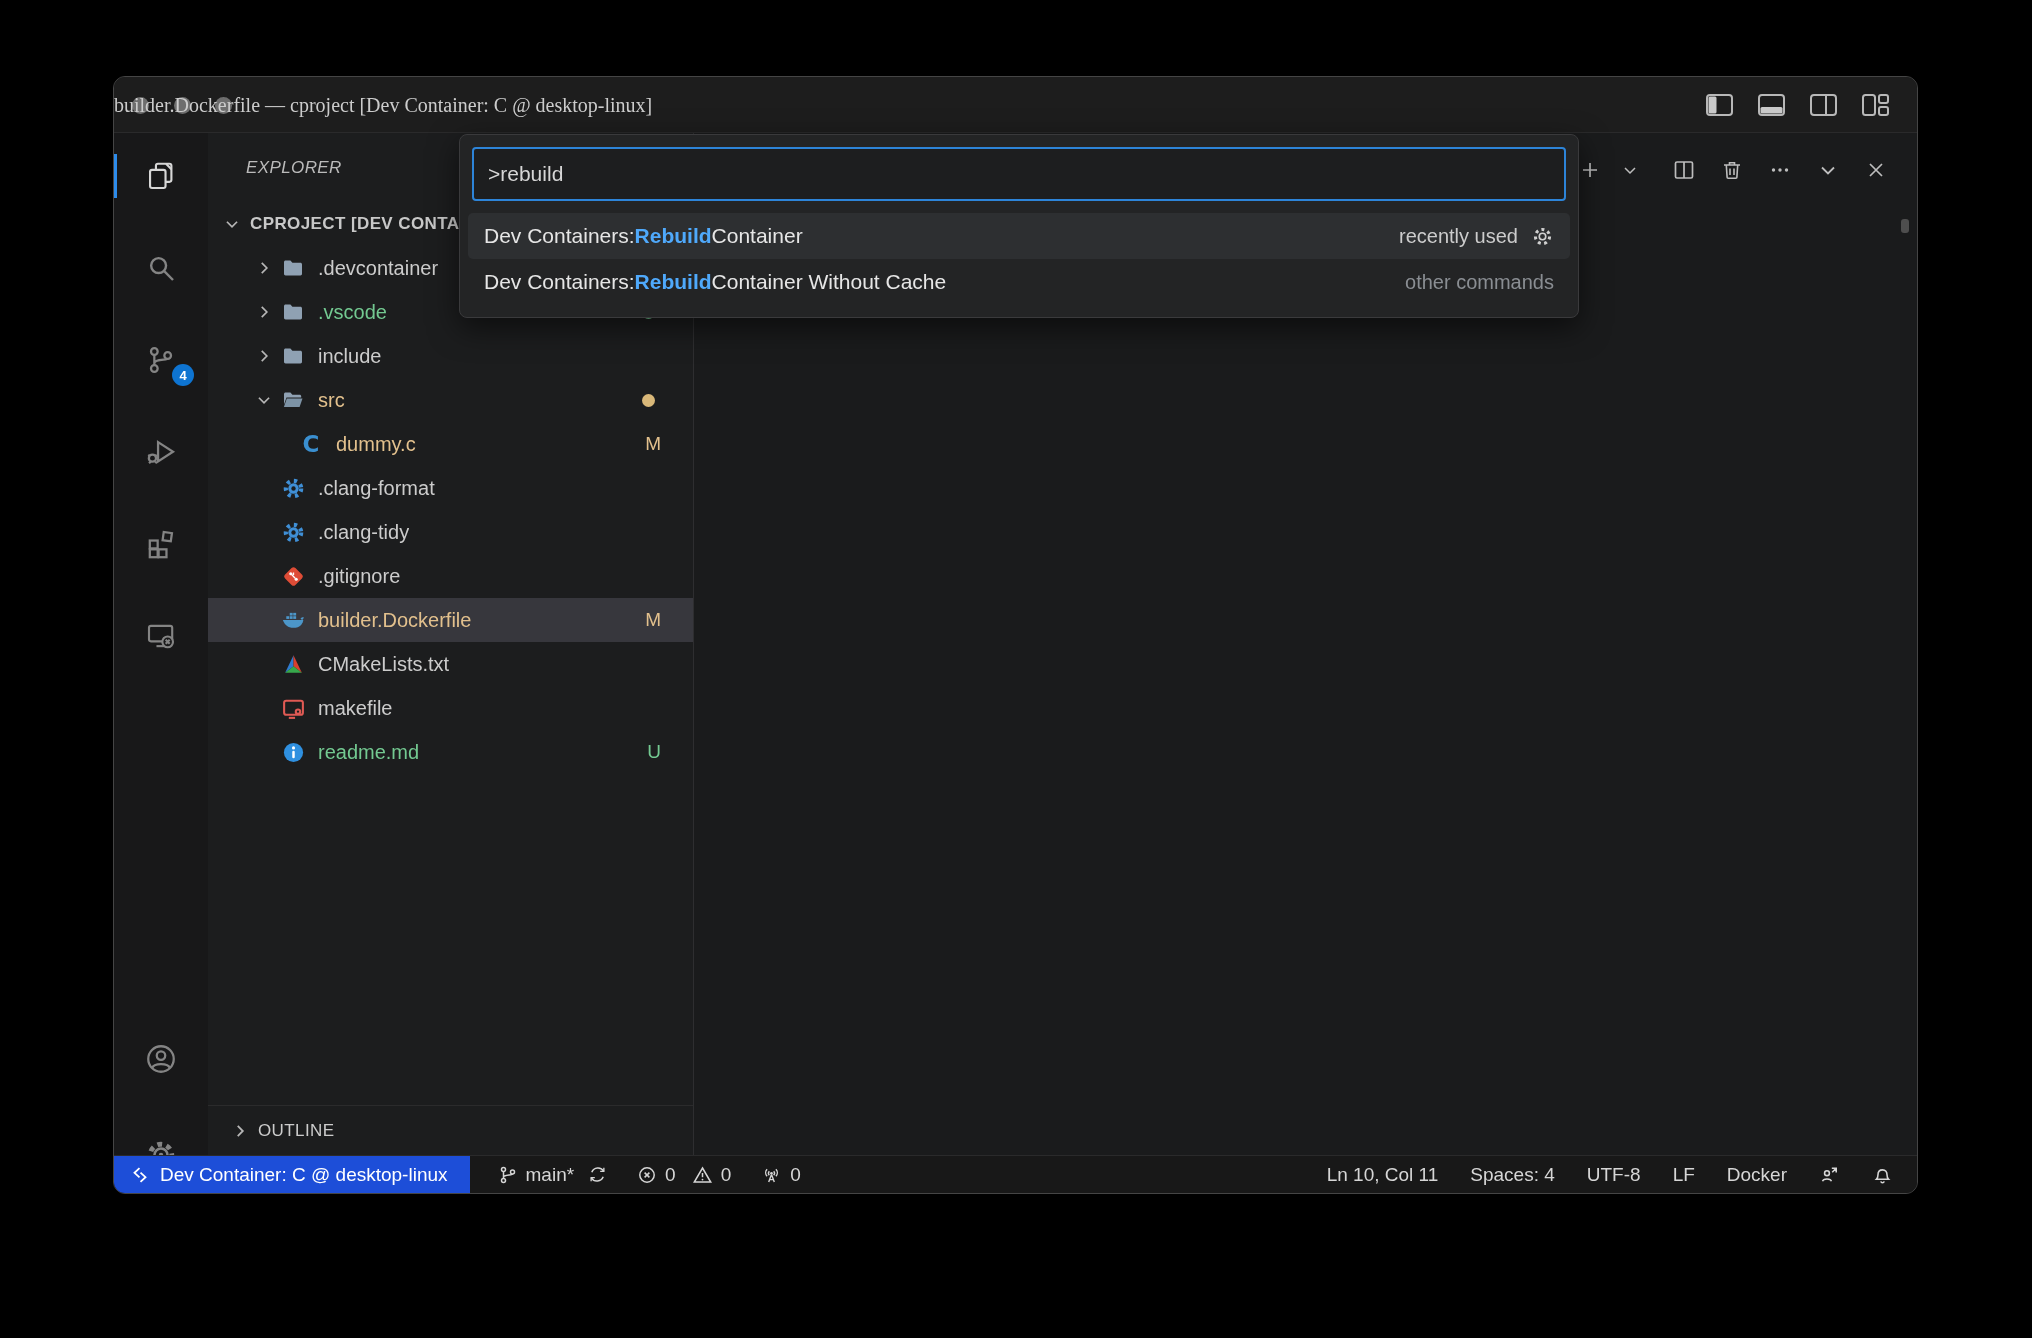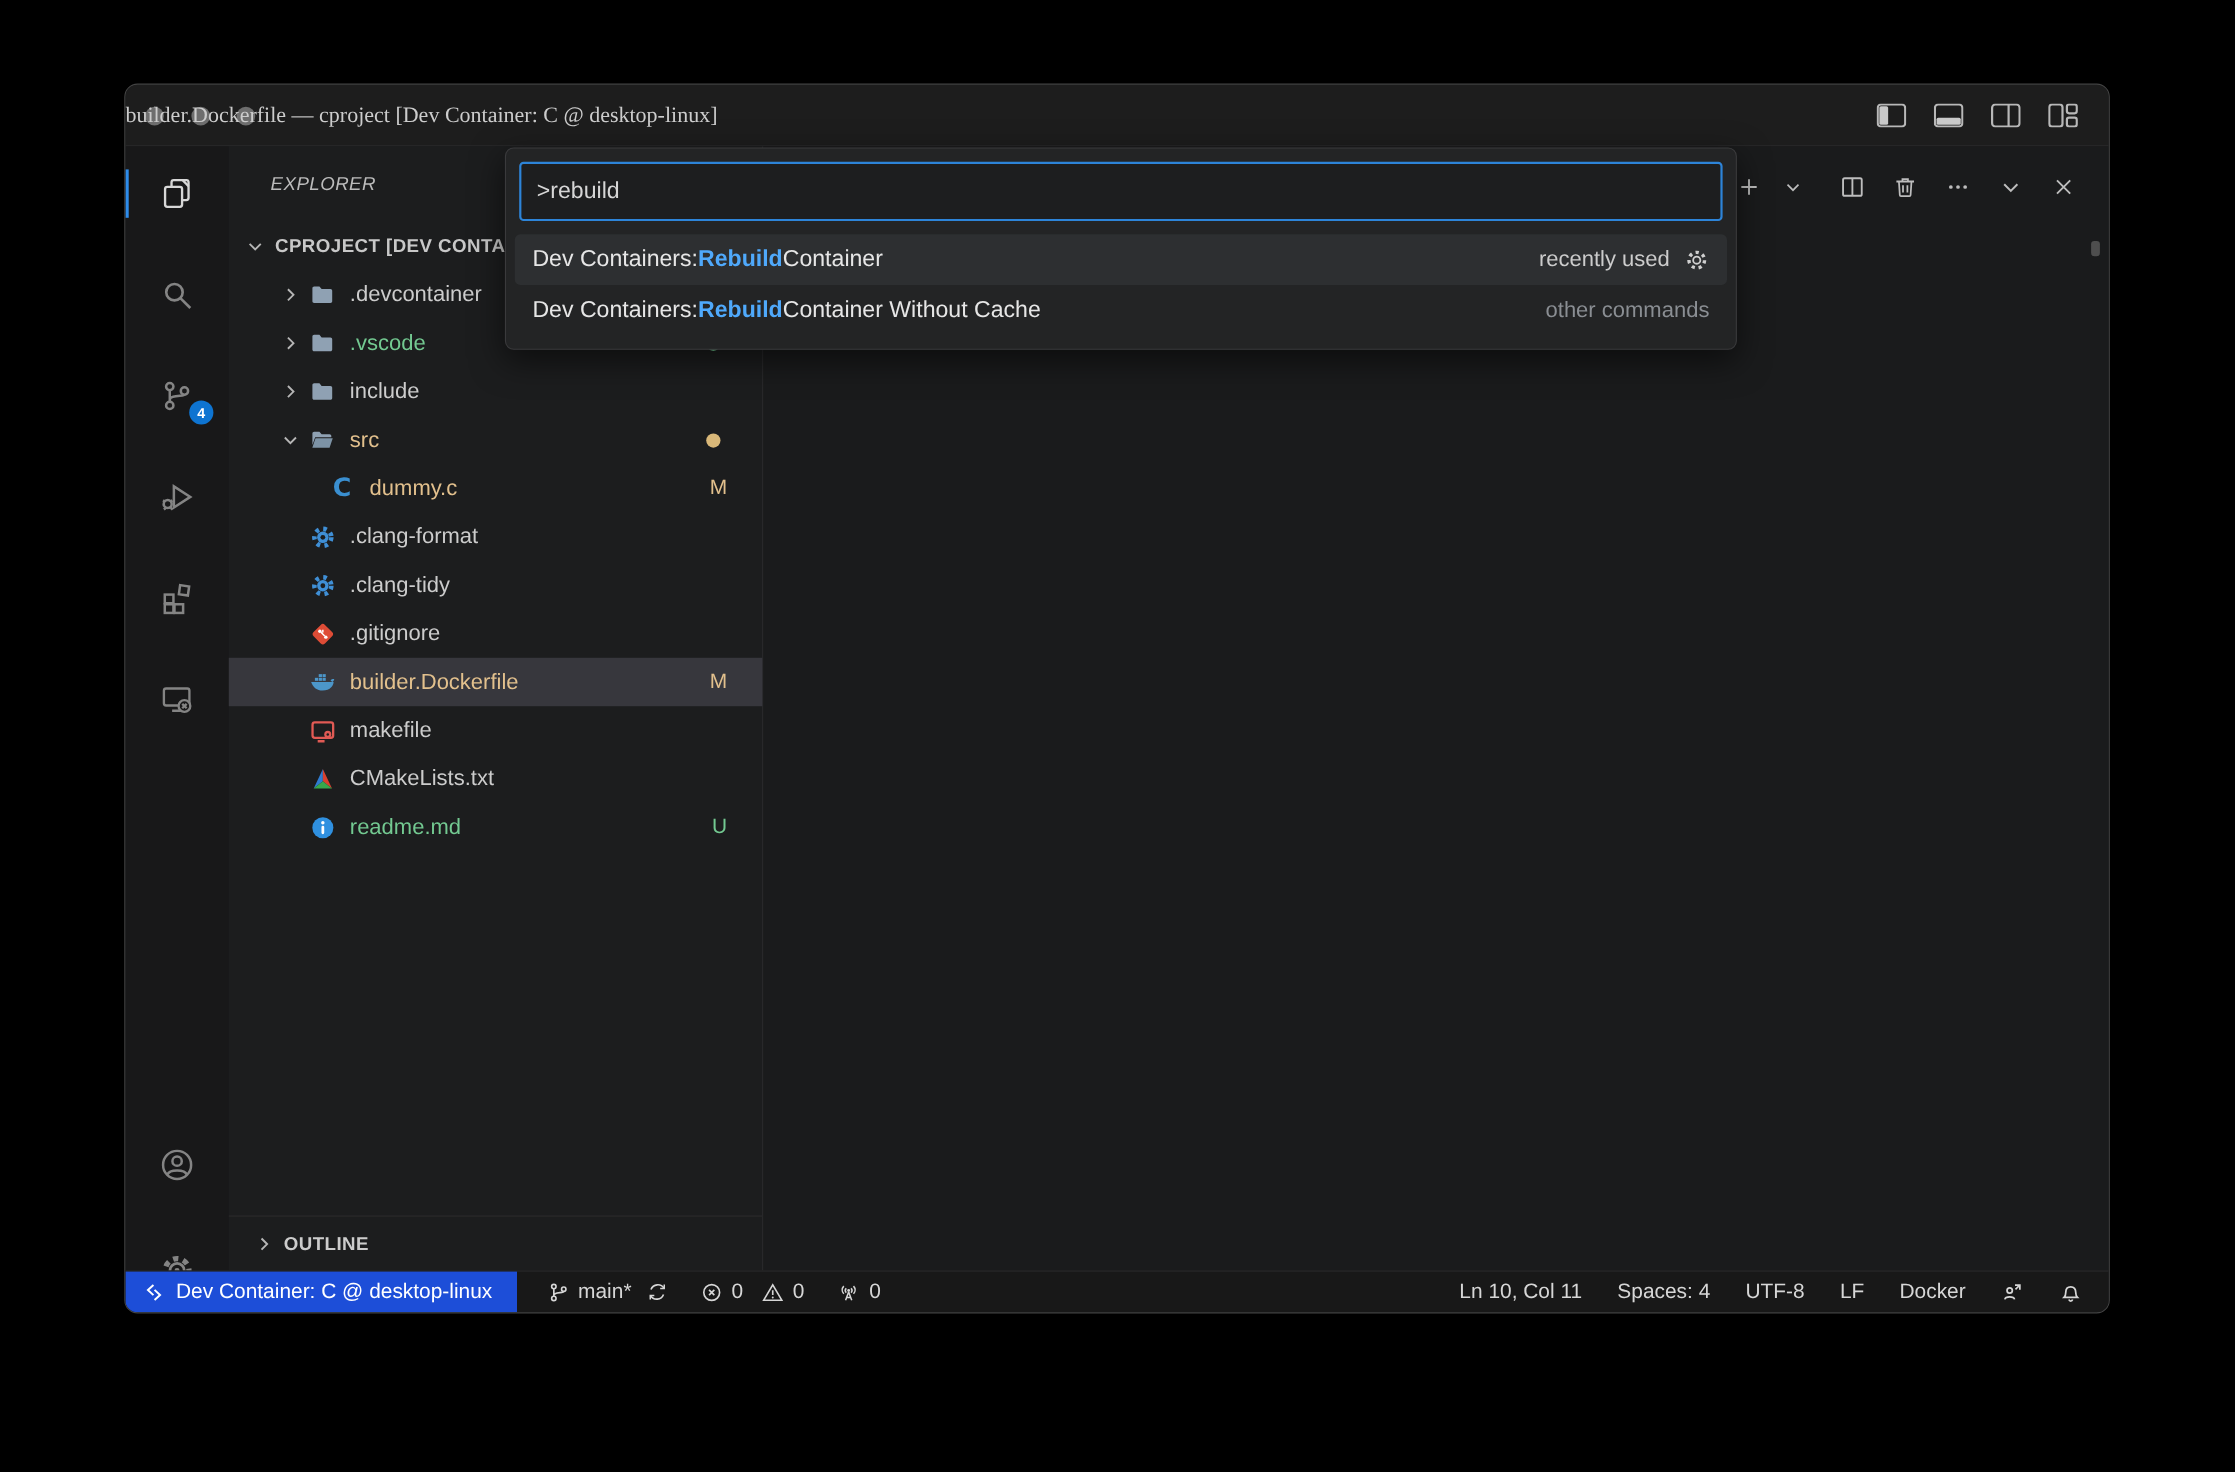--- a/index.html
+++ b/index.html
@@ -34,21 +34,21 @@
   .fico{width:26px;height:26px;margin-left:6px;margin-right:12px;display:flex;align-items:center;justify-content:center;flex:none;}
   .ind1{padding-left:46px;}
   .ind2{padding-left:64px;}
   .root-row{padding-left:14px;font-weight:700;font-size:17px;letter-spacing:.4px;color:#c8c8c8;}
   .lbl{flex:0 1 auto;overflow:hidden;}
   .mod{color:#e2c08d;} .untr{color:#73c991;}
   .gbadge{margin-left:auto;margin-right:32px;font-size:19px;flex:none;}
   .gdot{margin-left:auto;margin-right:38px;width:13px;height:13px;border-radius:50%;flex:none;}
   .c-letter{color:#3a8fd0;font-weight:700;font-size:23px;font-family:"DejaVu Sans",sans-serif;}
   .outline{position:absolute;left:0;top:972px;width:100%;height:50px;border-top:1px solid #2b2b2c;
-    display:flex;align-items:center;color:#cccccc;font-weight:700;font-size:17px;letter-spacing:.4px;padding-left:22px;box-sizing:border-box;}
+    display:flex;align-items:center;color:#cccccc;font-weight:400;font-size:17px;letter-spacing:.4px;padding-left:22px;box-sizing:border-box;}
   .outline .chev{margin-right:8px;}
   
   .editor{position:absolute;left:580px;top:56px;right:0;height:1022px;background:#1a1b1c;}
   .ed-toolbar{position:absolute;right:28px;top:24px;display:flex;align-items:center;gap:22px;color:#bdbdbd;}
   .ed-toolbar .ti{width:26px;height:26px;display:flex;align-items:center;justify-content:center;}
   .scroll-thumb{position:absolute;right:8px;top:86px;width:8px;height:14px;background:#4e4e4e;border-radius:3px;}
   
   .palette{position:absolute;left:345px;top:57px;width:1120px;background:#232425;border:1px solid #3a3a3c;
     border-radius:8px;box-shadow:0 10px 30px rgba(0,0,0,.55);z-index:50;padding:12px 8px 12px;box-sizing:border-box;}
   .pal-input{margin:0 4px;height:50px;background:#1d1e1f;border:2px solid #2d84d8;border-radius:4px;
@@ -303,40 +303,40 @@
               </g>
             </svg>
           </span>
         <span class="lbl mod">builder.Dockerfile</span>
         <span class="gbadge mod">M</span>
       </div>
 
       <div class="row ind1">
         <span class="chev"></span>
         <span class="fico">
+            <svg width="25" height="25" viewBox="0 0 24 24">
+              <path d="M12 3L4 20l8-6.3z" fill="#2f7bd0"></path>
+              <path d="M12 3l8 17-8-6.3z" fill="#d8402f"></path>
+              <path d="M4 20h16l-8-6.3z" fill="#37a84c"></path>
+            </svg>
+          </span>
+        <span class="lbl">CMakeLists.txt</span>
+      </div>
+
+      <div class="row ind1">
+        <span class="chev"></span>
+        <span class="fico">
             <svg width="25" height="25" viewBox="0 0 24 24" fill="none" stroke="#e05a54" stroke-width="2">
               <rect x="3" y="4.5" width="18" height="13.5" rx="2"></rect>
               <path d="M7.5 21h6"></path>
               <circle cx="16.3" cy="15" r="3.1" fill="#e05a54" stroke="none"></circle>
               <circle cx="16.3" cy="15" r="1.1" fill="#1c1d1e" stroke="none"></circle>
             </svg>
           </span>
         <span class="lbl">makefile</span>
-      </div>
-
-      <div class="row ind1">
-        <span class="chev"></span>
-        <span class="fico">
-            <svg width="25" height="25" viewBox="0 0 24 24">
-              <path d="M12 3L4 20l8-6.3z" fill="#2f7bd0"></path>
-              <path d="M12 3l8 17-8-6.3z" fill="#d8402f"></path>
-              <path d="M4 20h16l-8-6.3z" fill="#37a84c"></path>
-            </svg>
-          </span>
-        <span class="lbl">CMakeLists.txt</span>
       </div>
 
       <div class="row ind1">
         <span class="chev"></span>
         <span class="fico">
             <svg width="25" height="25" viewBox="0 0 24 24">
               <circle cx="12" cy="12" r="9.2" fill="#2f90e0"></circle>
               <circle cx="12" cy="7.6" r="1.5" fill="#fff"></circle>
               <rect x="10.8" y="10.2" width="2.4" height="7.4" rx="1.2" fill="#fff"></rect>
             </svg>

